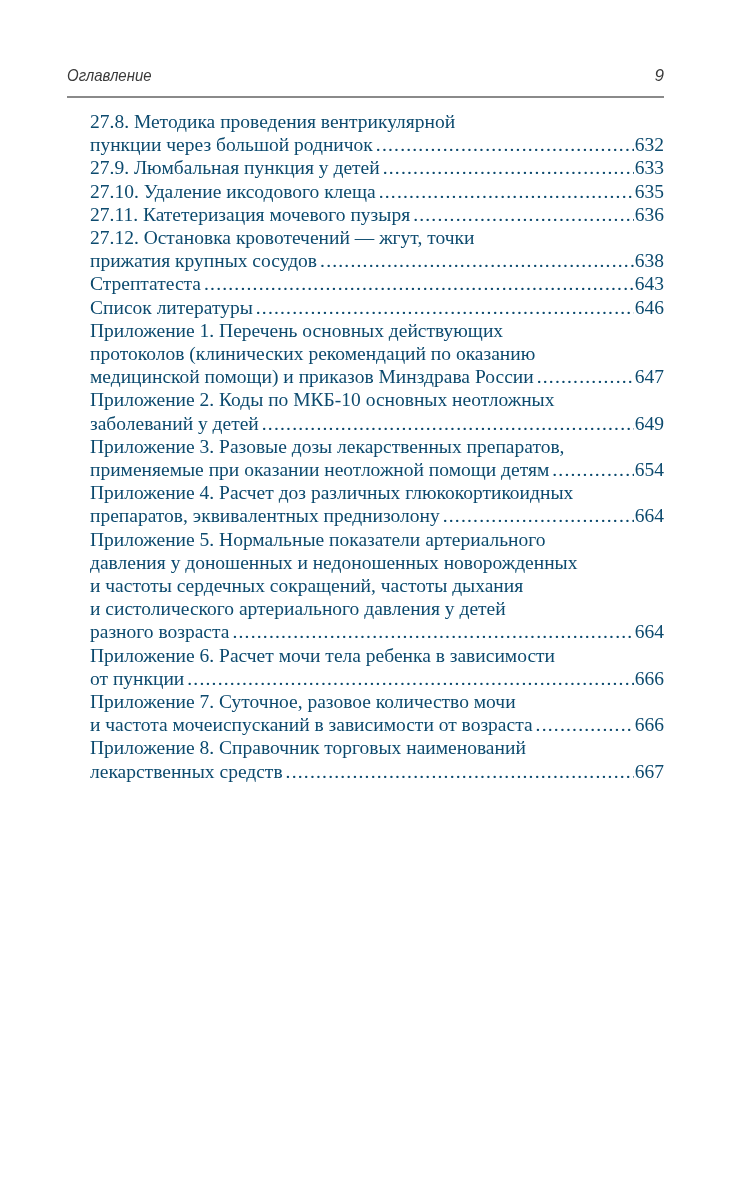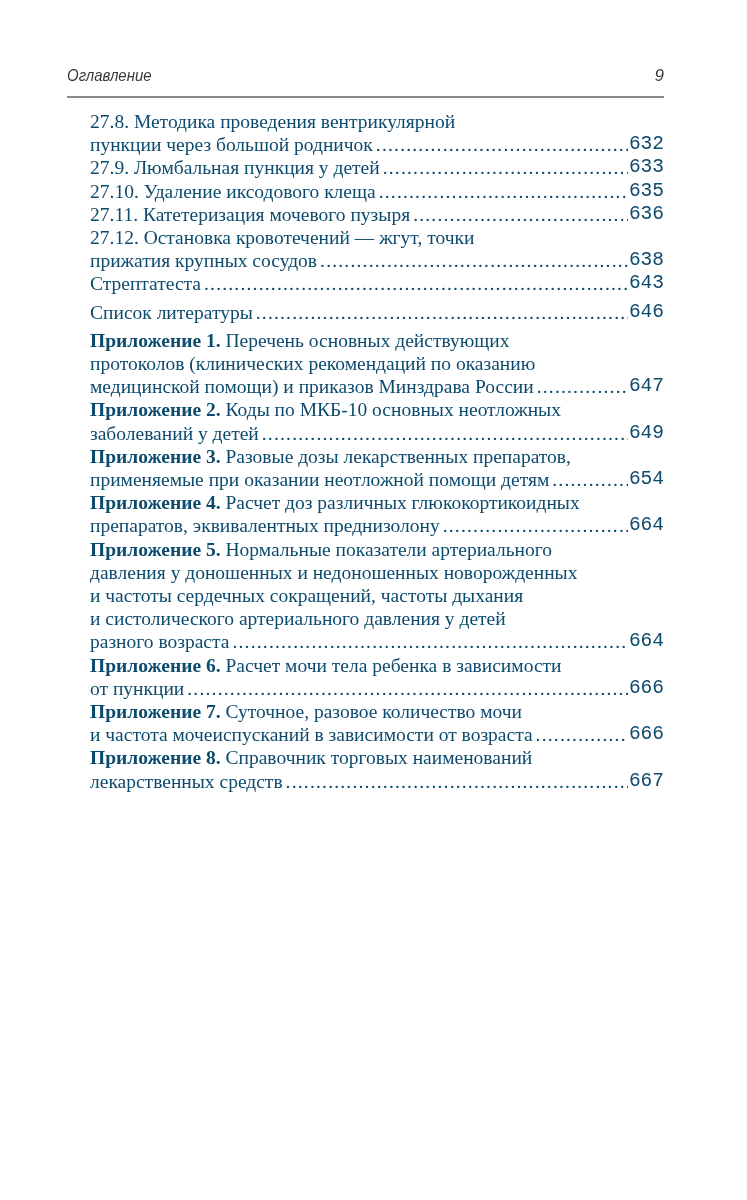--- a/index.html
+++ b/index.html
@@ -56,21 +56,20 @@
       width: 574px;
       font-family: "Liberation Serif", serif;
       font-size: 19.5px;
       line-height: 23.2px;
       color: #0c4a6e;
     }
     .entry {
       margin: 0;
     }
     .entry.gap-before {
-      margin-top: 5px;
     }
     .line {
       display: block;
       white-space: nowrap;
       overflow: hidden;
     }
     .line.last {
       display: flex;
       align-items: flex-start;
     }
@@ -83,24 +82,23 @@
       overflow: hidden;
       white-space: nowrap;
       margin: 0 1px 0 3px;
       letter-spacing: 1.2px;
     }
     .line.last .leader::before {
       content: "........................................................................................................................................................................";
     }
     .line.last .pg {
       flex: 0 0 auto;
-      font-family: Liberation Mono, monospace;
     }
     .bold {
-      font-weight: bold;
+      font-weight: normal;
     }
   </style>
 </head>
 <body>
 
 <div class="running-head">
   <span class="title">Оглавление</span>
 </div>
 <div class="page-num">9</div>
 <div class="head-rule"></div>

